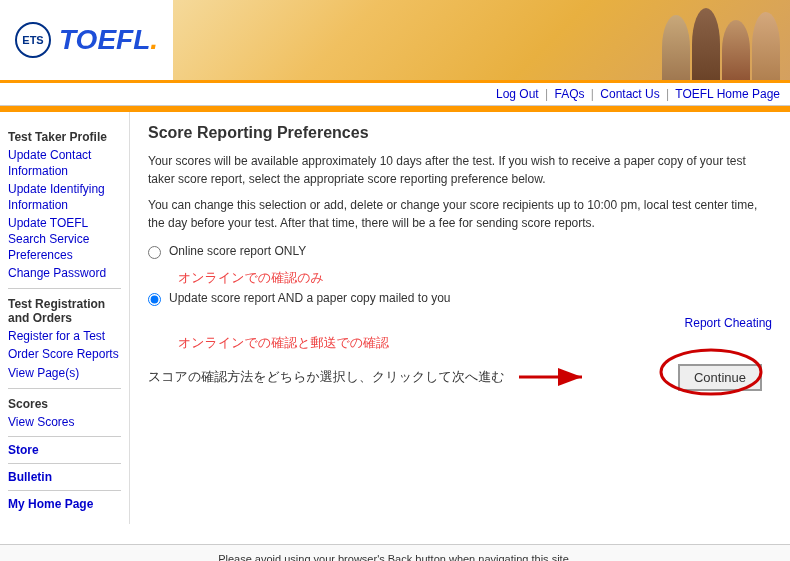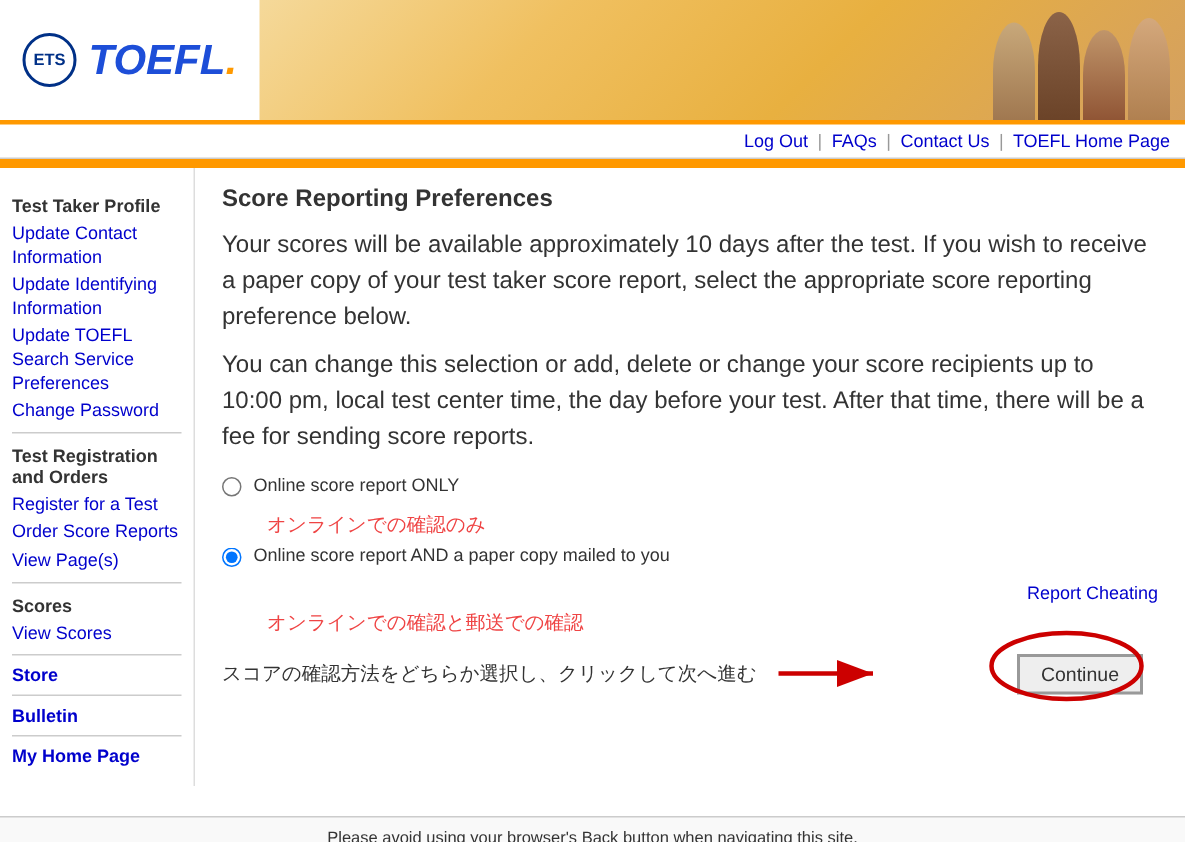--- a/index.html
+++ b/index.html
@@ -33,21 +33,21 @@
     
     #sidebar { width: 130px; min-width: 130px; padding: 10px 8px; border-right: 1px solid #ddd; font-size: 12px; }
     .sidebar-section-title { font-weight: bold; font-size: 12px; margin-bottom: 4px; margin-top: 8px; }
     .sidebar-link { display: block; color: #00c; text-decoration: none; margin-bottom: 3px; font-size: 12px; line-height: 1.3; }
     .sidebar-divider { border: none; border-top: 1px solid #ccc; margin: 6px 0; }
     .sidebar-bold-link { display: block; color: #00c; text-decoration: none; font-weight: bold; font-size: 12px; margin-bottom: 3px; }
 
     
     #content { flex: 1; padding: 12px 18px; }
     #content h1 { font-size: 16px; color: #333; margin-bottom: 10px; font-weight: bold; }
-    .content-para { font-size: 16px; margin-bottom: 8px; line-height: 1.5; color: #333; }
+    .content-para { font-size: 12px; margin-bottom: 8px; line-height: 1.5; color: #333; }
 
     
     .radio-section { margin-top: 12px; }
     .radio-row { display: flex; align-items: flex-start; gap: 8px; margin-bottom: 10px; }
     .radio-row input[type=radio] { margin-top: 2px; cursor: pointer; }
     .radio-label { font-size: 12px; }
     .japanese-text { font-size: 13px; color: #ef4444; margin-left: 30px; margin-bottom: 4px; }
     .report-link { color: #00c; font-size: 12px; text-decoration: none; }
     .continue-btn { padding: 4px 14px; font-size: 13px; background: #eee; border: 2px solid #999; cursor: pointer; color: #333; text-align: center; }
     .annotation-text { font-size: 13px; color: #333; }
@@ -123,21 +123,21 @@
     <div class="radio-section">
 
       <div class="radio-row">
         <input type="radio" name="score_pref" value="online_only" id="opt1" style="">
         <label for="opt1" class="radio-label">Online score report ONLY</label>
       </div>
       <div class="japanese-text">オンラインでの確認のみ</div>
 
       <div class="radio-row">
         <input type="radio" name="score_pref" value="online_and_paper" id="opt2" checked="" style="">
-        <label for="opt2" class="radio-label">Online score report AND a paper copy mailed to you</label>
+        <label for="opt2" class="radio-label">Update score report AND a paper copy mailed to you</label>
       </div>
 
       <div style="display:flex; justify-content:flex-end; margin-bottom:4px;">
         <a href="#" class="report-link">Report Cheating</a>
       </div>
 
       <div class="japanese-text">オンラインでの確認と郵送での確認</div>
 
       <div style="display:flex; align-items:center; justify-content:space-between; margin-top:10px; padding-right:10px;">
         <div style="display:flex; align-items:center; gap:10px; flex:1;">

